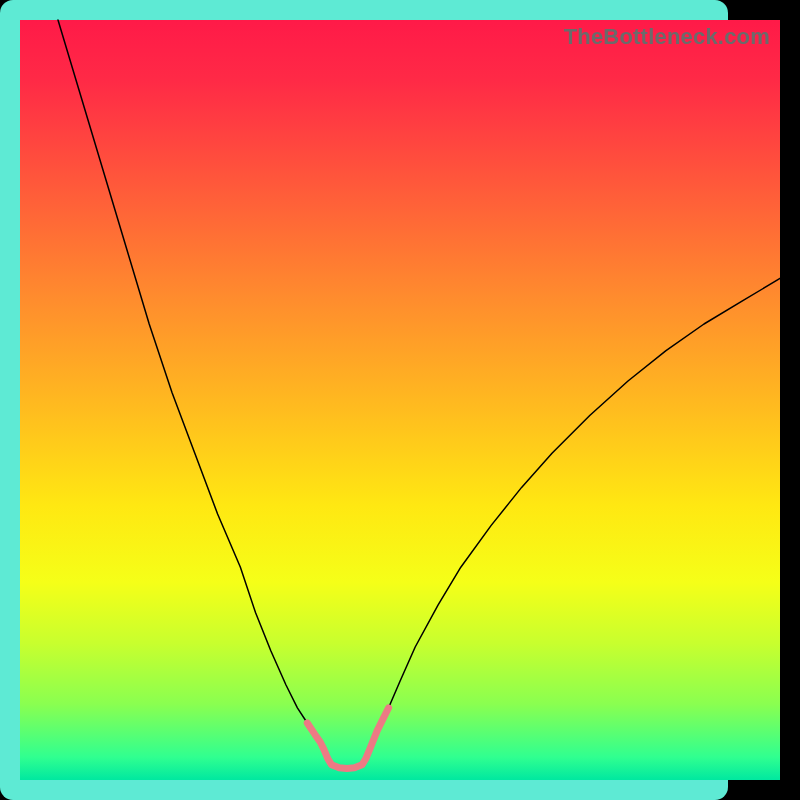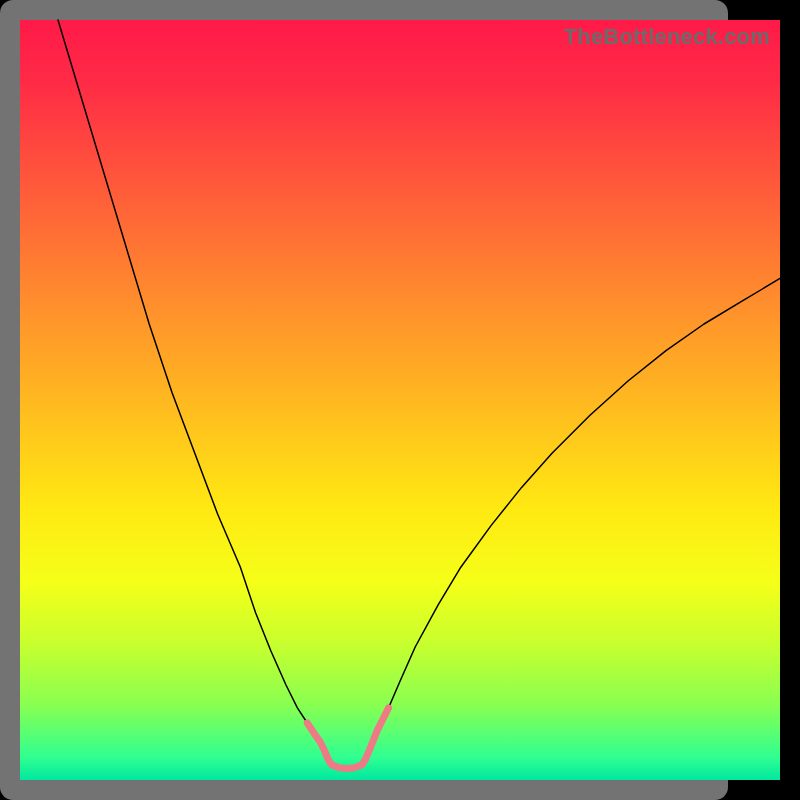--- a/index.html
+++ b/index.html
@@ -1,21 +1,21 @@
 <!DOCTYPE html>
 <html><head>
 <meta charset="utf-8">
 <style>
   * { margin: 0; padding: 0; box-sizing: border-box; }
   html, body { width: 800px; height: 800px; overflow: hidden; background: #000; }
   .frame {
     position: relative;
     width: 728px;
     height: 800px;
-    background: #737373;
+    background: #5eead4;
     border-radius: 13px;
   }
   .plot-area {
     position: absolute;
     left: 20px;
     top: 20px;
     width: 760px;
     height: 760px;
     background: linear-gradient(to bottom,
       #ff1a48 0%,

